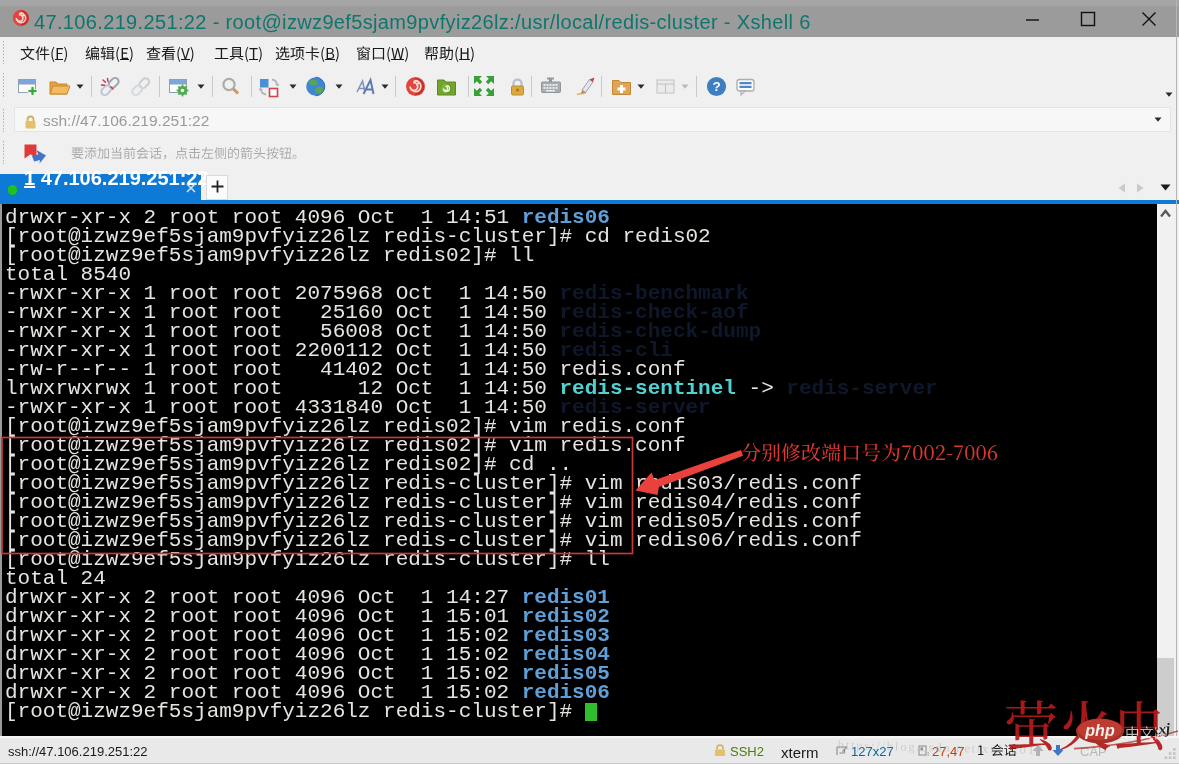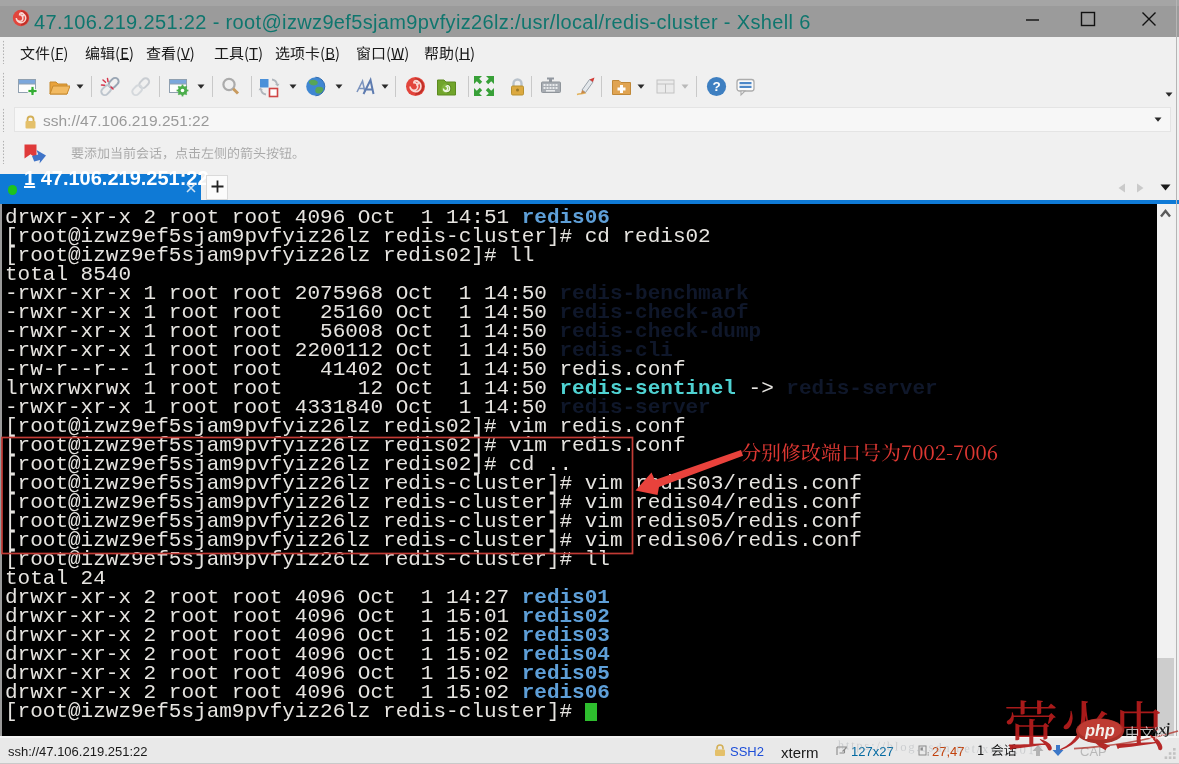--- a/index.html
+++ b/index.html
@@ -302,21 +302,21 @@
     </svg>
 <div class="ab" style="left:1157px;top:658px;width:17px;height:78px;background:#CDCDCD"></div>
 <div class="ab" style="left:1174px;top:204px;width:5px;height:532px;background:#F0F0F0"></div>
 <div class="ab" style="left:1176px;top:0;width:1px;height:764px;background:#B5B5B5"></div>
 <div class="ab" style="left:0;top:736px;width:1179px;height:28px;background:#E9E9E9;border-top:2px solid #F4F4F4"></div>
 <div class="ab" style="left:8px;top:744px;font-size:13px;color:#1A1A1A">ssh://47.106.219.251:22</div>
 <svg class="ab" style="left:714px;top:744px" width="12" height="13" viewBox="0 0 12 13">
 <path d="M3 5.5 V4 a3 3 0 0 1 6 0 V5.5" fill="none" stroke="#D3AF56" stroke-width="1.6"></path>
 <rect x="1" y="5.5" width="10" height="6.5" rx="1" fill="#E4C06A"></rect>
     </svg>
-<div class="ab" style="left:730px;top:744px;font-size:13px;color:#1d4ed8">SSH2</div>
+<div class="ab" style="left:730px;top:744px;font-size:13px;color:#4d7c0f">SSH2</div>
 <div class="ab" style="left:781px;top:744px;font-size:15px;color:#1A1A1A">xterm</div>
 <svg class="ab" style="left:836px;top:745px" width="12" height="11" viewBox="0 0 12 11">
       <path d="M1 10 V2 M1 2 H11 M3.5 8 L8.5 8 M8.5 8 L8.5 4.5 M8.5 4.5 L6.5 6.5 M8.5 4.5 L10.5 2.5" stroke="#8A8A8A" stroke-width="1.1" fill="none"></path>
     </svg>
 <div class="ab" style="left:851px;top:744px;font-size:13px;color:#0369a1">127x27</div>
 <svg class="ab" style="left:918px;top:745px" width="12" height="11" viewBox="0 0 12 11">
       <rect x="1" y="1" width="7" height="9" fill="none" stroke="#8A8A8A"></rect>
       <rect x="2.5" y="2.5" width="2.5" height="3" fill="#8A8A8A"></rect>
       <g fill="#B0B0B0">
         <rect x="9.5" y="7" width="1.5" height="1.5"></rect>

